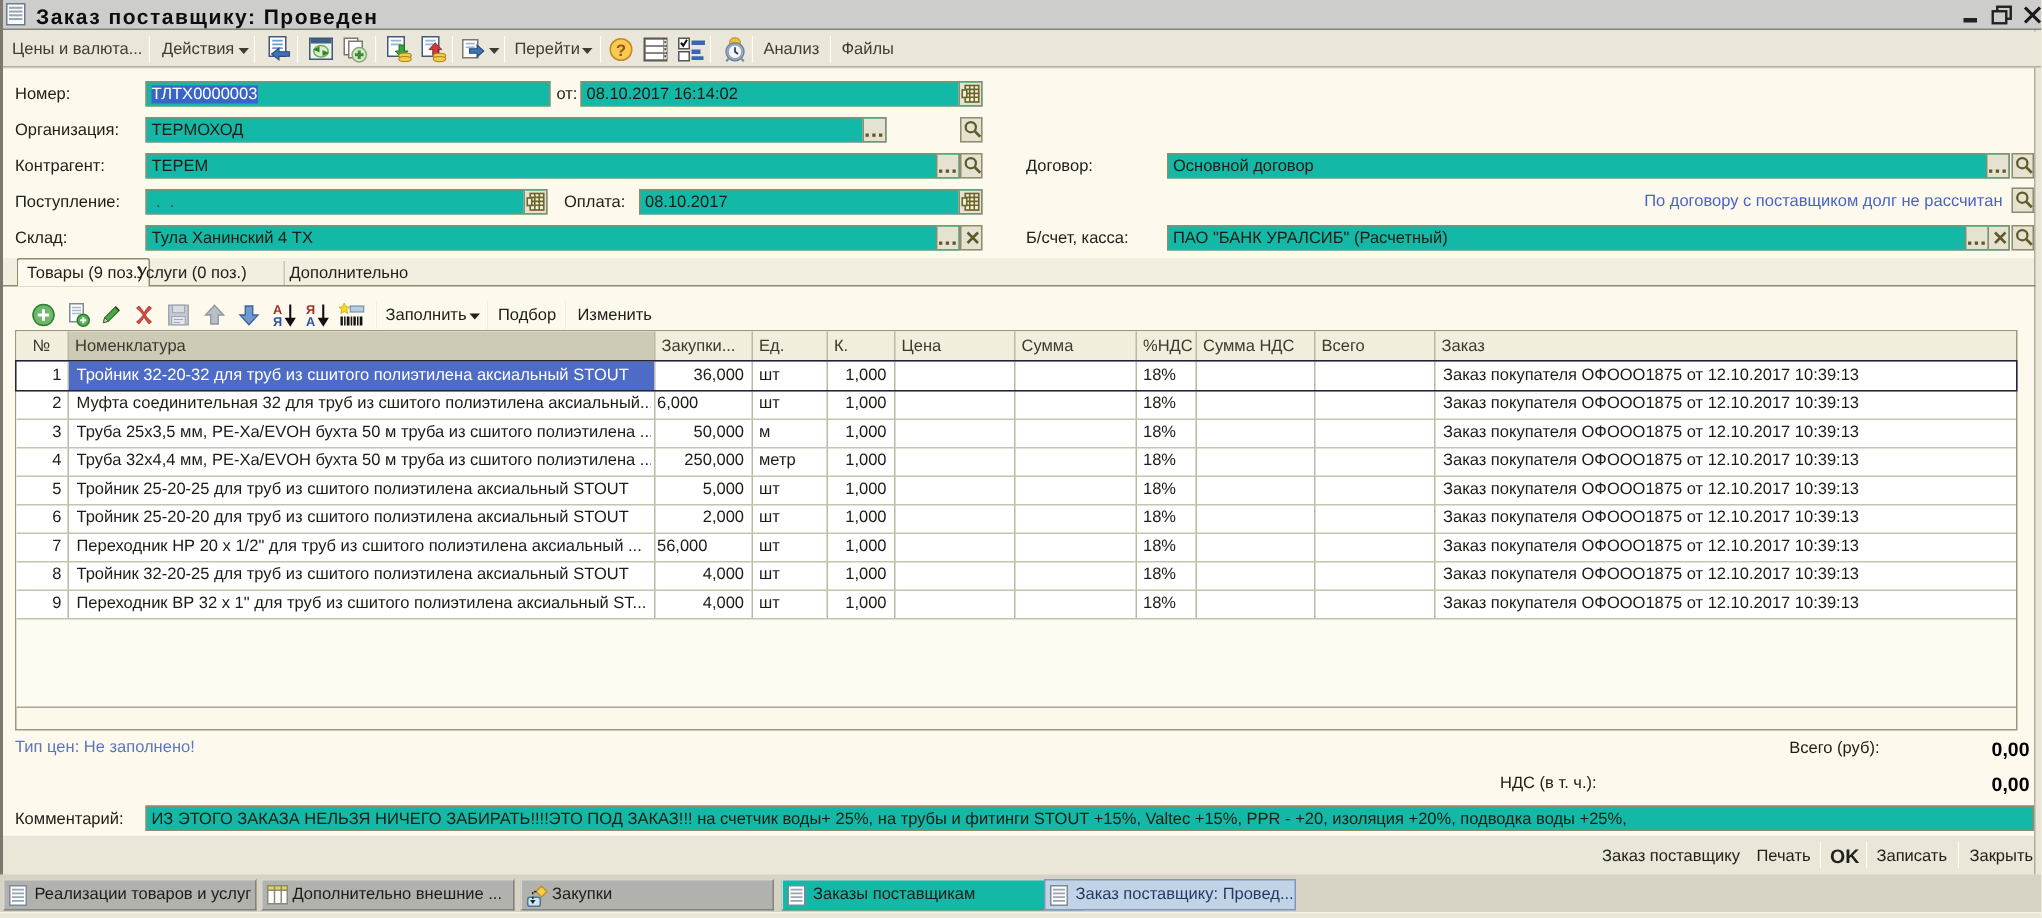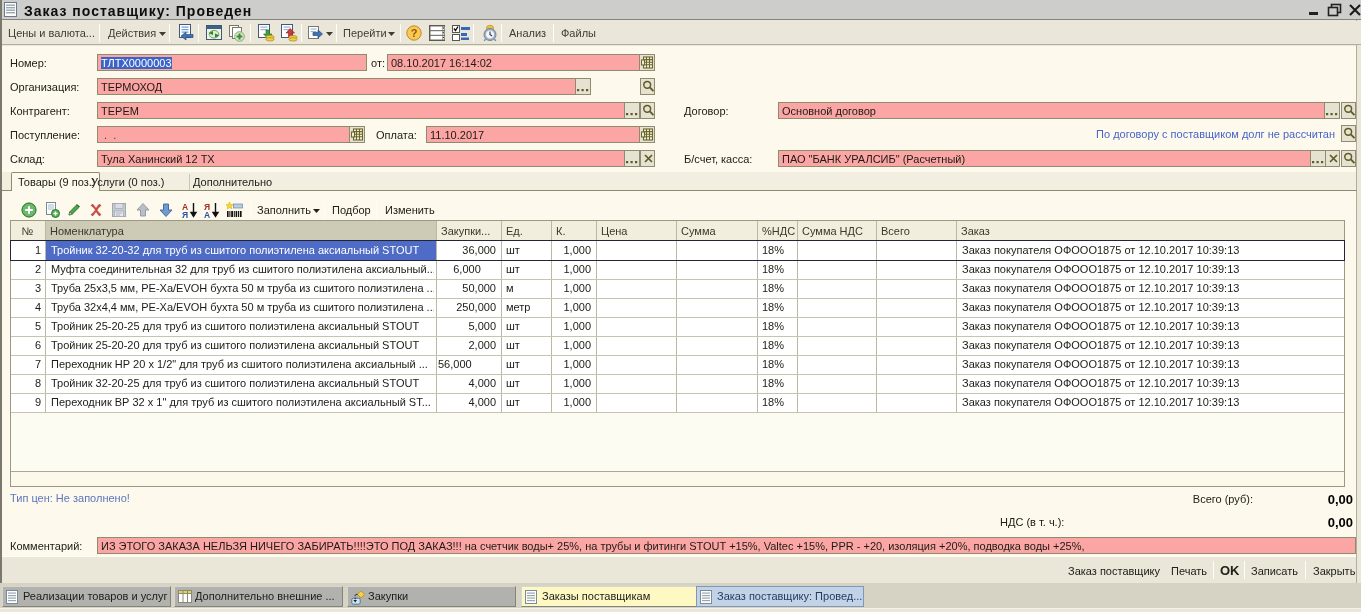--- a/index.html
+++ b/index.html
@@ -1,19 +1,19 @@
 <!DOCTYPE html>
 <html><head><meta charset="utf-8">
 <style>
 *{margin:0;padding:0;box-sizing:border-box}
 html,body{width:1361px;height:612px;overflow:hidden}
 body{font-family:"Liberation Sans",sans-serif;font-size:11px;color:#1c1c14;background:#eae7d8;position:relative}
 .a{position:absolute}
 .lbl{position:absolute;color:#21211a;white-space:nowrap}
-.inp{position:absolute;background:#fca5a5;border:1px solid #8f8b6e;height:17px;white-space:nowrap;overflow:hidden}
+.inp{position:absolute;background:#14b8a6;border:1px solid #8f8b6e;height:17px;white-space:nowrap;overflow:hidden}
 .inp .t{position:absolute;left:3px;top:2px;white-space:nowrap}
 .fbtn{position:absolute;background:#e6e2d1;border:1px solid #8f8b6e;height:17px}
 .ibtn{position:absolute;top:0;bottom:0;background:#e6e2d1;border-left:1px solid #8f8b6e}
 .sep{position:absolute;width:1px;background:#c6c3af;border-right:1px solid #fffef5}
 .tbtxt{position:absolute;color:#3f3d2d;white-space:nowrap}
 .cell{position:absolute;overflow:hidden;white-space:nowrap}
 svg{position:absolute;overflow:visible}
 </style></head><body>
 
 <div class="a" style="left:0;top:0;width:1361px;height:20px;background:#cdcdcb;border-bottom:1px solid #85837b"></div>
@@ -211,39 +211,39 @@
     <div class="ibtn" style="right:0;width:15px">
       <svg width="13" height="13" viewBox="0 0 13 13" style="position:absolute;left:1px;top:1px">
         <rect x="2.5" y="1" width="9" height="11" fill="#f8f4da" stroke="#6b6530" stroke-width="1.1"></rect>
         <path d="M2.5 3.6 L11.5 3.6 M2.5 6.2 L11.5 6.2 M2.5 8.8 L11.5 8.8 M5.5 1 L5.5 12 M8.5 1 L8.5 12" stroke="#6b6530" stroke-width="1.1"></path>
         <rect x="0.5" y="4" width="3" height="5" fill="#f8f4da" stroke="#6b6530" stroke-width="1.1"></rect>
       </svg>
     </div>
   </div>
 <div class="lbl" style="left:376px;top:129px">Оплата:</div>
 <div class="inp" style="left:426px;top:126px;width:229px">
-    <div class="t">11.10.2017</div>
+    <div class="t">08.10.2017</div>
     <div class="ibtn" style="right:0;width:15px">
       <svg width="13" height="13" viewBox="0 0 13 13" style="position:absolute;left:1px;top:1px">
         <rect x="2.5" y="1" width="9" height="11" fill="#f8f4da" stroke="#6b6530" stroke-width="1.1"></rect>
         <path d="M2.5 3.6 L11.5 3.6 M2.5 6.2 L11.5 6.2 M2.5 8.8 L11.5 8.8 M5.5 1 L5.5 12 M8.5 1 L8.5 12" stroke="#6b6530" stroke-width="1.1"></path>
         <rect x="0.5" y="4" width="3" height="5" fill="#f8f4da" stroke="#6b6530" stroke-width="1.1"></rect>
       </svg>
     </div>
   </div>
 <div class="a" style="left:0;top:128px;width:1335px;text-align:right;color:#4964c8">По договору с поставщиком долг не рассчитан</div>
 <div class="fbtn" style="left:1341px;top:125px;width:15px">
     <svg width="13" height="13" viewBox="0 0 13 13" style="position:absolute;left:1px;top:1px">
       <circle cx="5.2" cy="4.8" r="3.4" fill="none" stroke="#5f5a28" stroke-width="1.5"></circle>
       <path d="M7.8 7.4 L11.5 11.2" stroke="#5f5a28" stroke-width="1.8"></path>
     </svg>
   </div>
 <div class="lbl" style="left:10px;top:153px">Склад:</div>
 <div class="inp" style="left:97px;top:150px;width:543px">
-    <div class="t">Тула Ханинский 12 ТХ</div>
+    <div class="t">Тула Ханинский 4 ТХ</div>
     <div class="ibtn" style="right:0;width:15px">
       <svg width="12" height="4" viewBox="0 0 12 4" style="position:absolute;left:1px;top:9px">
         <rect x="0" y="1" width="2.2" height="2.2" fill="#5f5a28"></rect>
         <rect x="4.5" y="1" width="2.2" height="2.2" fill="#5f5a28"></rect>
         <rect x="9" y="1" width="2.2" height="2.2" fill="#5f5a28"></rect>
       </svg>
     </div>
   </div>
 <div class="fbtn" style="left:640px;top:150px;width:15px">
     <svg width="13" height="13" viewBox="0 0 13 13" style="position:absolute;left:1px;top:1px">
@@ -375,21 +375,21 @@
 <div class="a" style="left:46px;top:241px;width:390px;height:19px;background:#4e6bc5"></div>
 <div class="cell" style="left:51px;top:244px;width:383px;color:#fff">Тройник 32-20-32 для труб из сшитого полиэтилена аксиальный STOUT</div>
 <div class="cell" style="left:438px;top:244px;width:58px;text-align:right">36,000</div>
 <div class="cell" style="left:506px;top:244px;width:43px">шт</div>
 <div class="cell" style="left:553px;top:244px;width:38px;text-align:right">1,000</div>
 <div class="cell" style="left:762px;top:244px;width:33px">18%</div>
 <div class="cell" style="left:962px;top:244px;width:381px">Заказ покупателя ОФООО1875 от 12.10.2017 10:39:13</div>
 <div class="a" style="left:11px;top:279px;width:1333px;height:1px;background:#c6c3ae"></div>
 <div class="cell" style="left:11px;top:263px;width:30px;text-align:right">2</div>
 <div class="cell" style="left:51px;top:263px;width:383px">Муфта соединительная 32 для труб из сшитого полиэтилена аксиальный...</div>
-<div class="cell" style="left:438px;top:263px;width:58px;text-align:center">6,000</div>
+<div class="cell" style="left:438px;top:263px;width:58px;text-align:left">6,000</div>
 <div class="cell" style="left:506px;top:263px;width:43px">шт</div>
 <div class="cell" style="left:553px;top:263px;width:38px;text-align:right">1,000</div>
 <div class="cell" style="left:762px;top:263px;width:33px">18%</div>
 <div class="cell" style="left:962px;top:263px;width:381px">Заказ покупателя ОФООО1875 от 12.10.2017 10:39:13</div>
 <div class="a" style="left:11px;top:298px;width:1333px;height:1px;background:#c6c3ae"></div>
 <div class="cell" style="left:11px;top:282px;width:30px;text-align:right">3</div>
 <div class="cell" style="left:51px;top:282px;width:383px">Труба 25х3,5 мм, PE-Xa/EVOH бухта 50 м труба из сшитого полиэтилена ...</div>
 <div class="cell" style="left:438px;top:282px;width:58px;text-align:right">50,000</div>
 <div class="cell" style="left:506px;top:282px;width:43px">м</div>
 <div class="cell" style="left:553px;top:282px;width:38px;text-align:right">1,000</div>
@@ -484,21 +484,21 @@
 <div class="a" style="left:347px;top:586px;width:169px;height:21px;background:#b1b1ad;border-top:1px solid #d6d6d2;border-left:1px solid #d6d6d2;border-right:1px solid #83837d;border-bottom:1px solid #83837d">
     <svg width="15" height="15" viewBox="0 0 15 15" style="position:absolute;left:3px;top:3px">
       <path d="M10 0.8 L13.6 4.4 L10 8 L6.4 4.4 Z" fill="#f6ce4e" stroke="#c09020" stroke-width="0.9"></path>
       <rect x="0.8" y="8.2" width="8.4" height="6" rx="1.6" fill="#cfe4f2" stroke="#4a7898"></rect>
       <path d="M4.2 4.6 L4.2 6.2 M4.2 7.8 L4.2 9.4" stroke="#222" stroke-width="1" fill="none"></path>
       <path d="M5 4.4 L6.6 4.4" stroke="#222" stroke-width="1"></path>
       <path d="M4.2 12.6 L2.4 10 L6 10 Z" fill="#222"></path>
     </svg>
     <div class="a" style="left:20px;top:3px;color:#1c1c18;white-space:nowrap">Закупки</div>
   </div>
-<div class="a" style="left:521px;top:586px;width:201px;height:21px;background:#fef9c3;border-top:1px solid #d6d6d2;border-left:1px solid #d6d6d2;border-right:1px solid #83837d;border-bottom:1px solid #83837d">
+<div class="a" style="left:521px;top:586px;width:201px;height:21px;background:#14b8a6;border-top:1px solid #d6d6d2;border-left:1px solid #d6d6d2;border-right:1px solid #83837d;border-bottom:1px solid #83837d">
     <svg width="13" height="15" viewBox="0 0 13 15" style="position:absolute;left:3px;top:3px">
       <rect x="0.5" y="0.5" width="11" height="13" fill="#fdfdfd" stroke="#7a8a9a"></rect>
       <rect x="2" y="2.5" width="8" height="1.2" fill="#9aa6b2"></rect>
       <rect x="2" y="5" width="8" height="1.2" fill="#9aa6b2"></rect>
       <rect x="2" y="7.5" width="8" height="1.2" fill="#9aa6b2"></rect>
       <rect x="2" y="10" width="8" height="1.2" fill="#9aa6b2"></rect>
     </svg>
     <div class="a" style="left:20px;top:3px;color:#1c1c18;white-space:nowrap">Заказы поставщикам</div>
   </div>
 <div class="a" style="left:696px;top:586px;width:168px;height:21px;background:#c3d3e7;border:1px solid #7e99b8">

